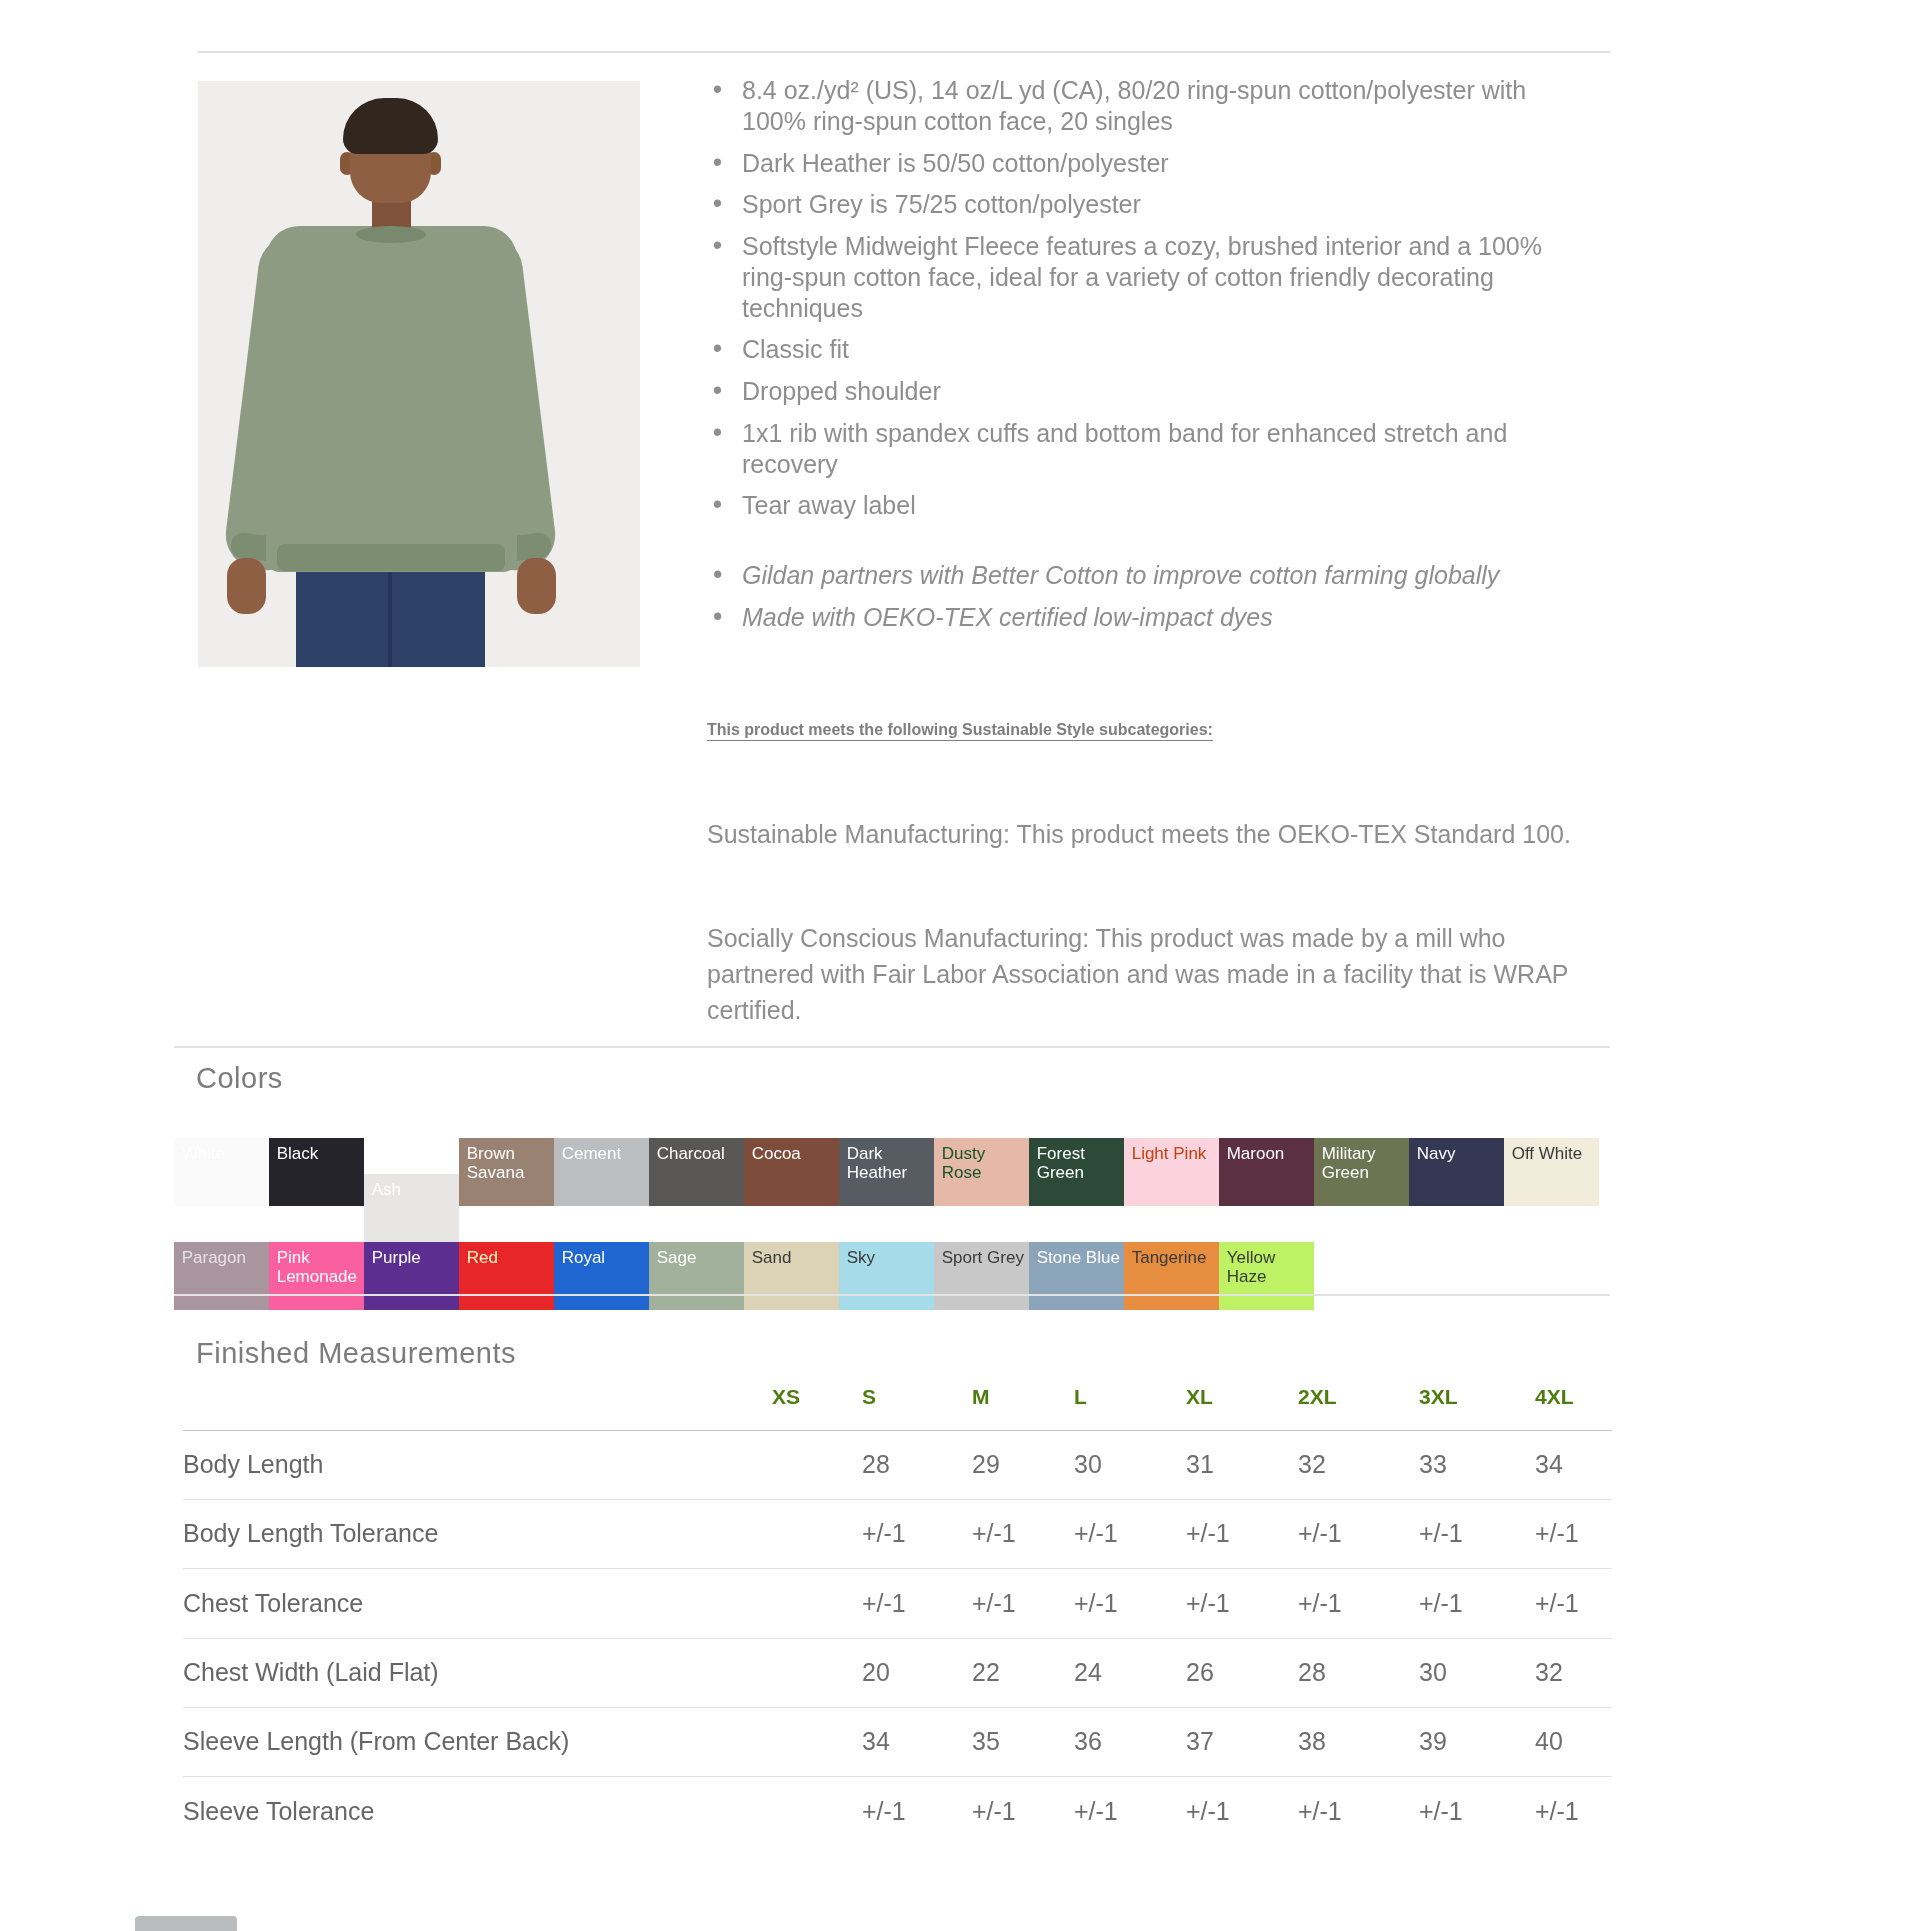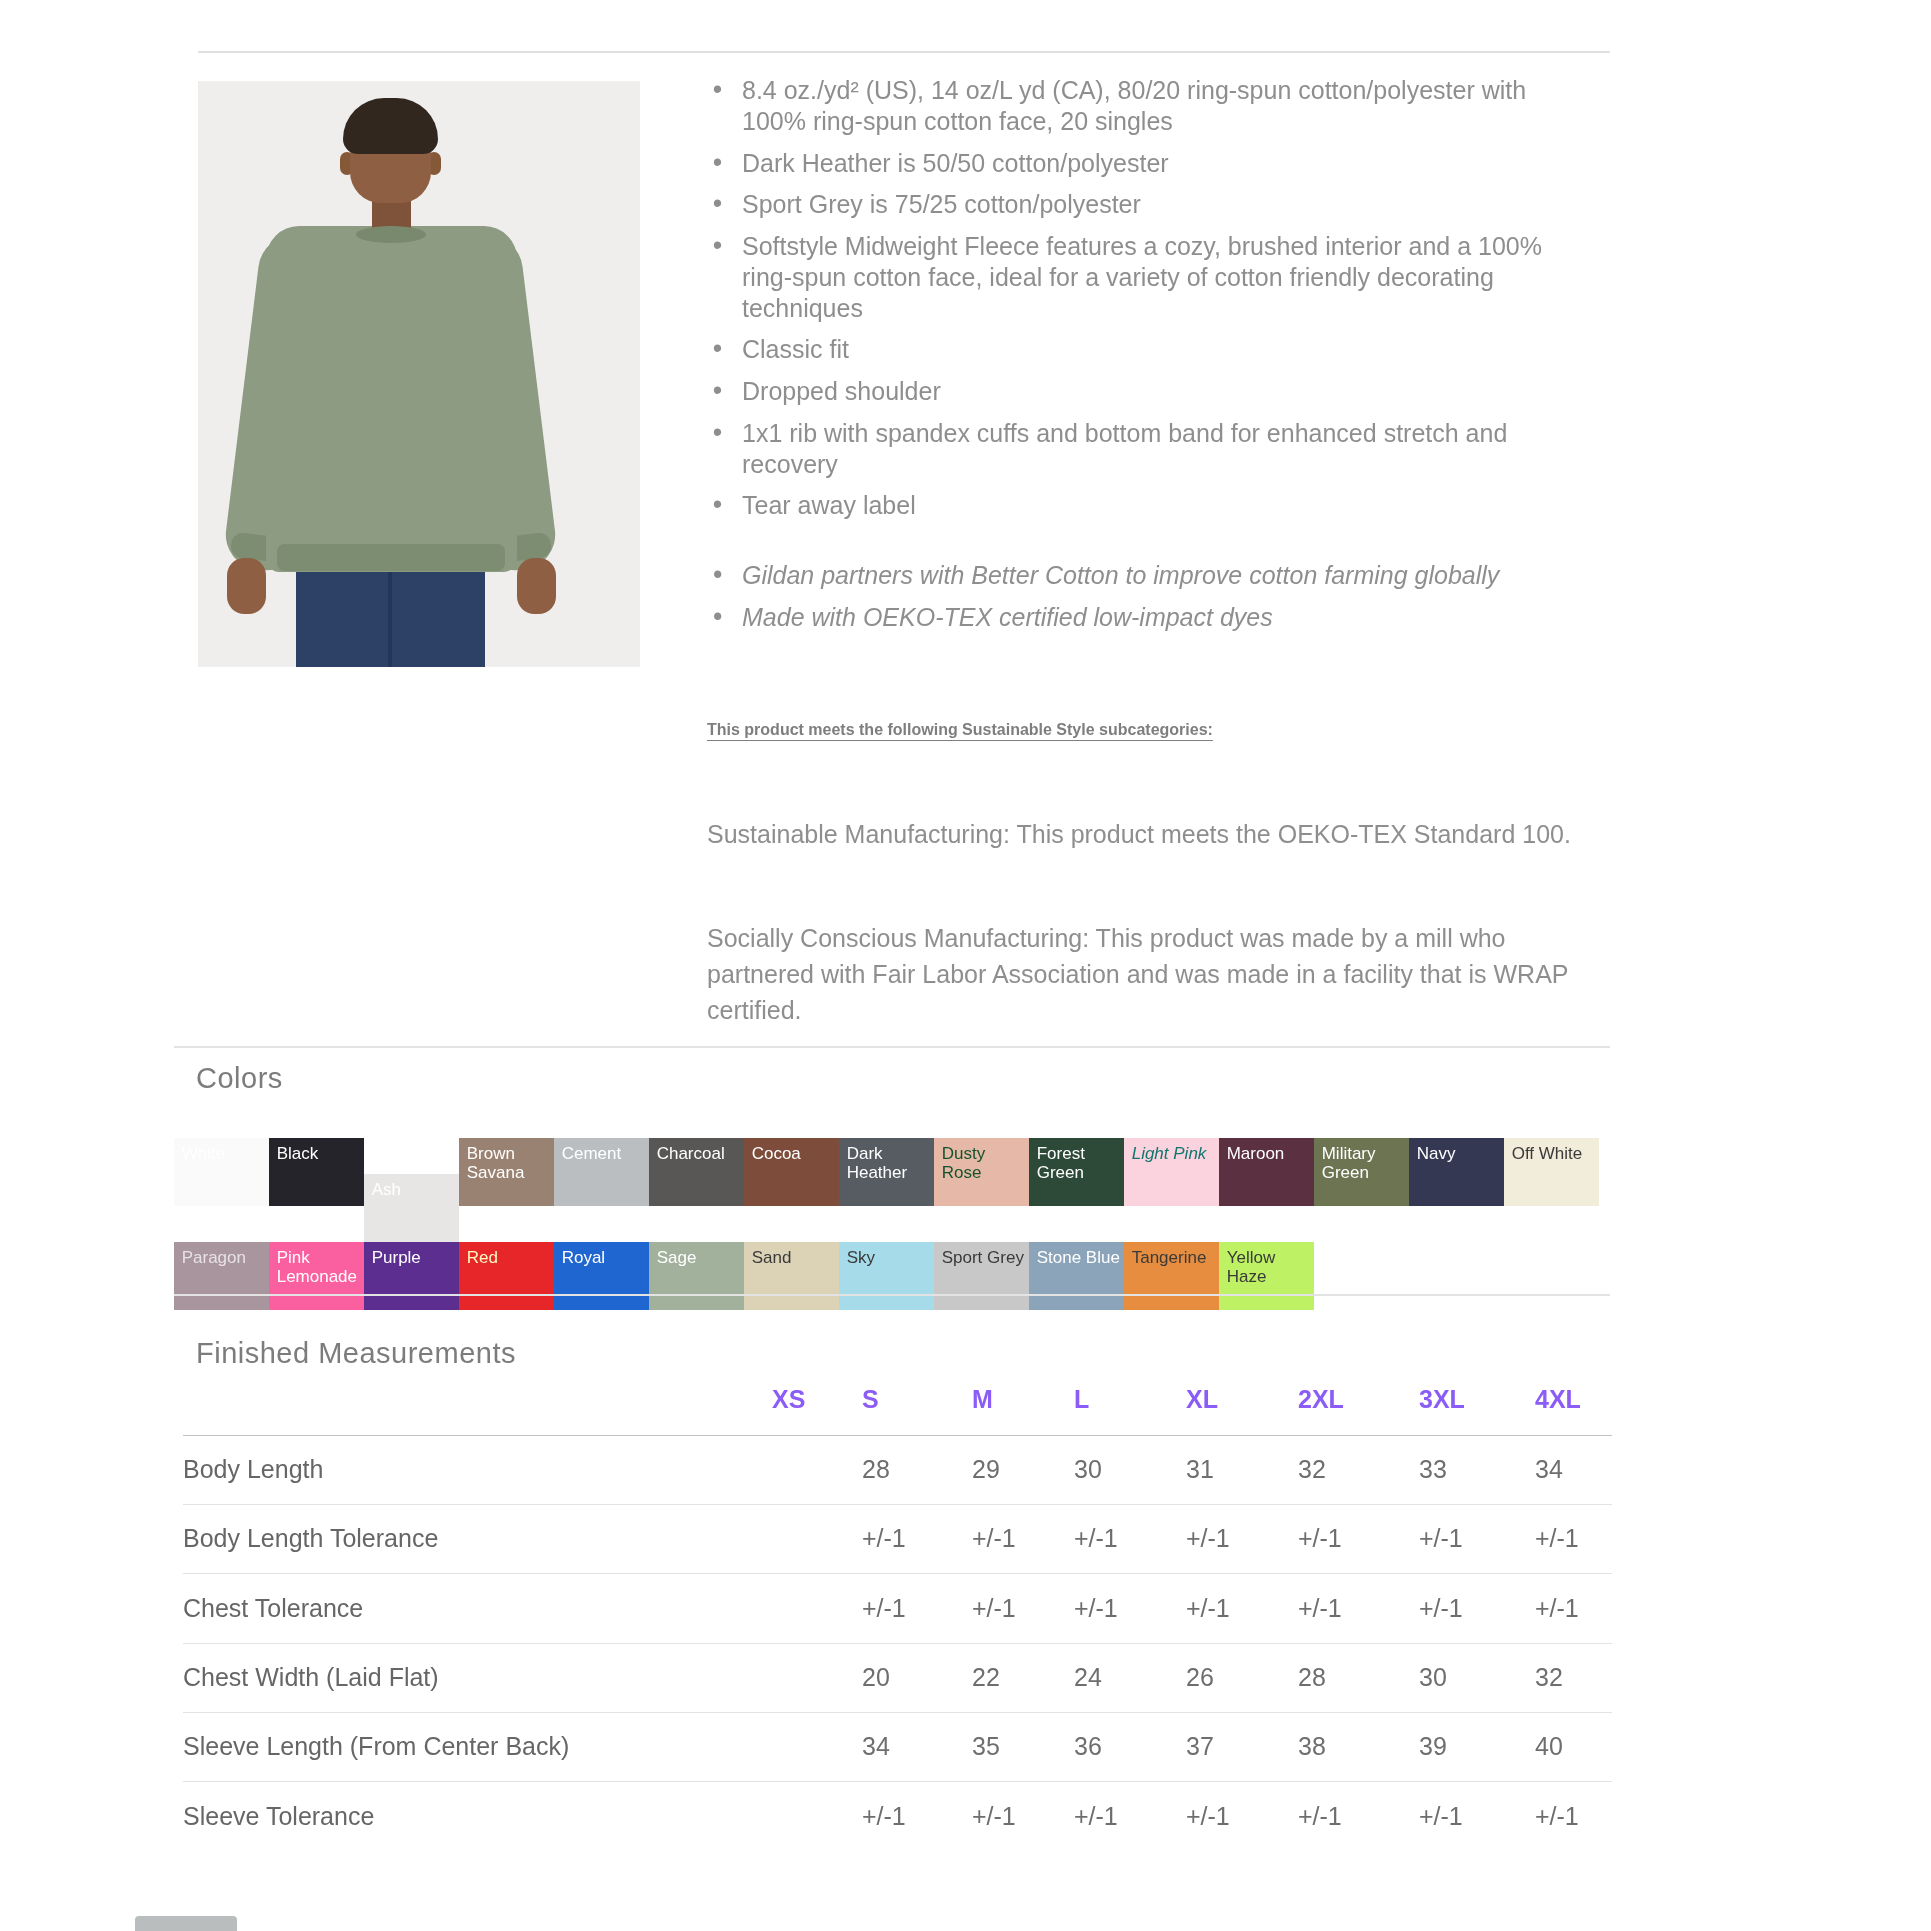--- a/index.html
+++ b/index.html
@@ -42,21 +42,21 @@
   .section-title{position:absolute;font-size:29px;color:#7c7c7c;letter-spacing:0.5px;}
   .swatch-rows{position:absolute;left:174px;top:1138px;}
   .swatch-row{display:flex;}
   .swatch{width:95px;height:68px;box-sizing:border-box;padding:5.8px 3.9px 0 7.7px;
       font-size:17px;line-height:19.3px;cursor:pointer;overflow:hidden;}
   .heather{background-image:repeating-linear-gradient(115deg,rgba(255,255,255,.35) 0 1.9px,rgba(0,0,0,.06) 1.9px 3.9px);}
 
   
   .meas-table{position:absolute;left:183px;top:1379px;width:1429px;border-collapse:collapse;}
   .meas-table th,.meas-table td{text-align:left;font-weight:normal;vertical-align:middle;}
-  .meas-table thead th{font-size:25px;font-weight:bold;color:#8b5cf6;padding:5.8px 0 21px 0;
+  .meas-table thead th{font-size:21px;font-weight:bold;color:#4d7c0f;padding:5.8px 0 21px 0;
       border-bottom:1.9px solid #c3c3c3;}
   .meas-table tbody th,.meas-table tbody td{font-size:25px;color:#6e6e6e;padding:19.3px 0 20px 0;
       border-bottom:1.9px solid #e2e2e2;}
   .meas-table tbody tr:last-child th,.meas-table tbody tr:last-child td{border-bottom:none;}
   .meas-table tbody th{color:#666666;}
 
   .partial-btn{position:absolute;left:135px;top:1916px;width:102px;height:15.4px;
       background:#b9bdbd;border-radius:3.9px 3.9px 0 0;cursor:pointer;}
 </style>
 </head>
@@ -116,21 +116,21 @@
         <div class="swatch" style="background: rgb(250, 250, 250); color: rgb(255, 255, 255);">White</div>
         <div class="swatch" style="background: rgb(38, 36, 43); color: rgb(255, 255, 255);">Black</div>
         <div class="swatch heather" style="background: rgb(231, 230, 228); color: rgb(255, 255, 255); margin-top: 36px;">Ash</div>
         <div class="swatch" style="background: rgb(154, 130, 114); color: rgb(255, 255, 255);">Brown Savana</div>
         <div class="swatch" style="background: rgb(186, 190, 193); color: rgb(255, 255, 255);">Cement</div>
         <div class="swatch" style="background: rgb(89, 86, 86); color: rgb(255, 255, 255);">Charcoal</div>
         <div class="swatch" style="background: rgb(125, 76, 58); color: rgb(255, 255, 255);">Cocoa</div>
         <div class="swatch heather" style="background: rgb(87, 91, 98); color: rgb(255, 255, 255);">Dark Heather</div>
         <div class="swatch" style="background: rgb(230, 184, 167); color: #14532d;">Dusty Rose</div>
         <div class="swatch" style="background: rgb(45, 74, 56); color: rgb(255, 255, 255);">Forest Green</div>
-        <div class="swatch" style="background: rgb(251, 211, 222); color: #0f766e; font-style: italic;">Light Pink</div>
+        <div class="swatch" style="background: rgb(251, 211, 222); color: #c2410c;">Light Pink</div>
         <div class="swatch" style="background: rgb(91, 48, 64); color: rgb(255, 255, 255);">Maroon</div>
         <div class="swatch" style="background: rgb(108, 116, 82); color: rgb(255, 255, 255);">Military Green</div>
         <div class="swatch" style="background: rgb(52, 56, 82); color: rgb(255, 255, 255);">Navy</div>
         <div class="swatch" style="background: rgb(242, 236, 219); color: rgb(58, 58, 58);">Off White</div>
       </div>
     <div class="swatch-row" id="swatch-row-2">
         <div class="swatch" style="background: rgb(168, 149, 157); color: rgb(232, 226, 229);">Paragon</div>
         <div class="swatch" style="background: rgb(250, 96, 160); color: rgb(255, 255, 255);">Pink Lemonade</div>
         <div class="swatch" style="background: rgb(91, 46, 144); color: rgb(255, 255, 255);">Purple</div>
         <div class="swatch" style="background: rgb(230, 38, 41); color: #fef9c3;">Red</div>

